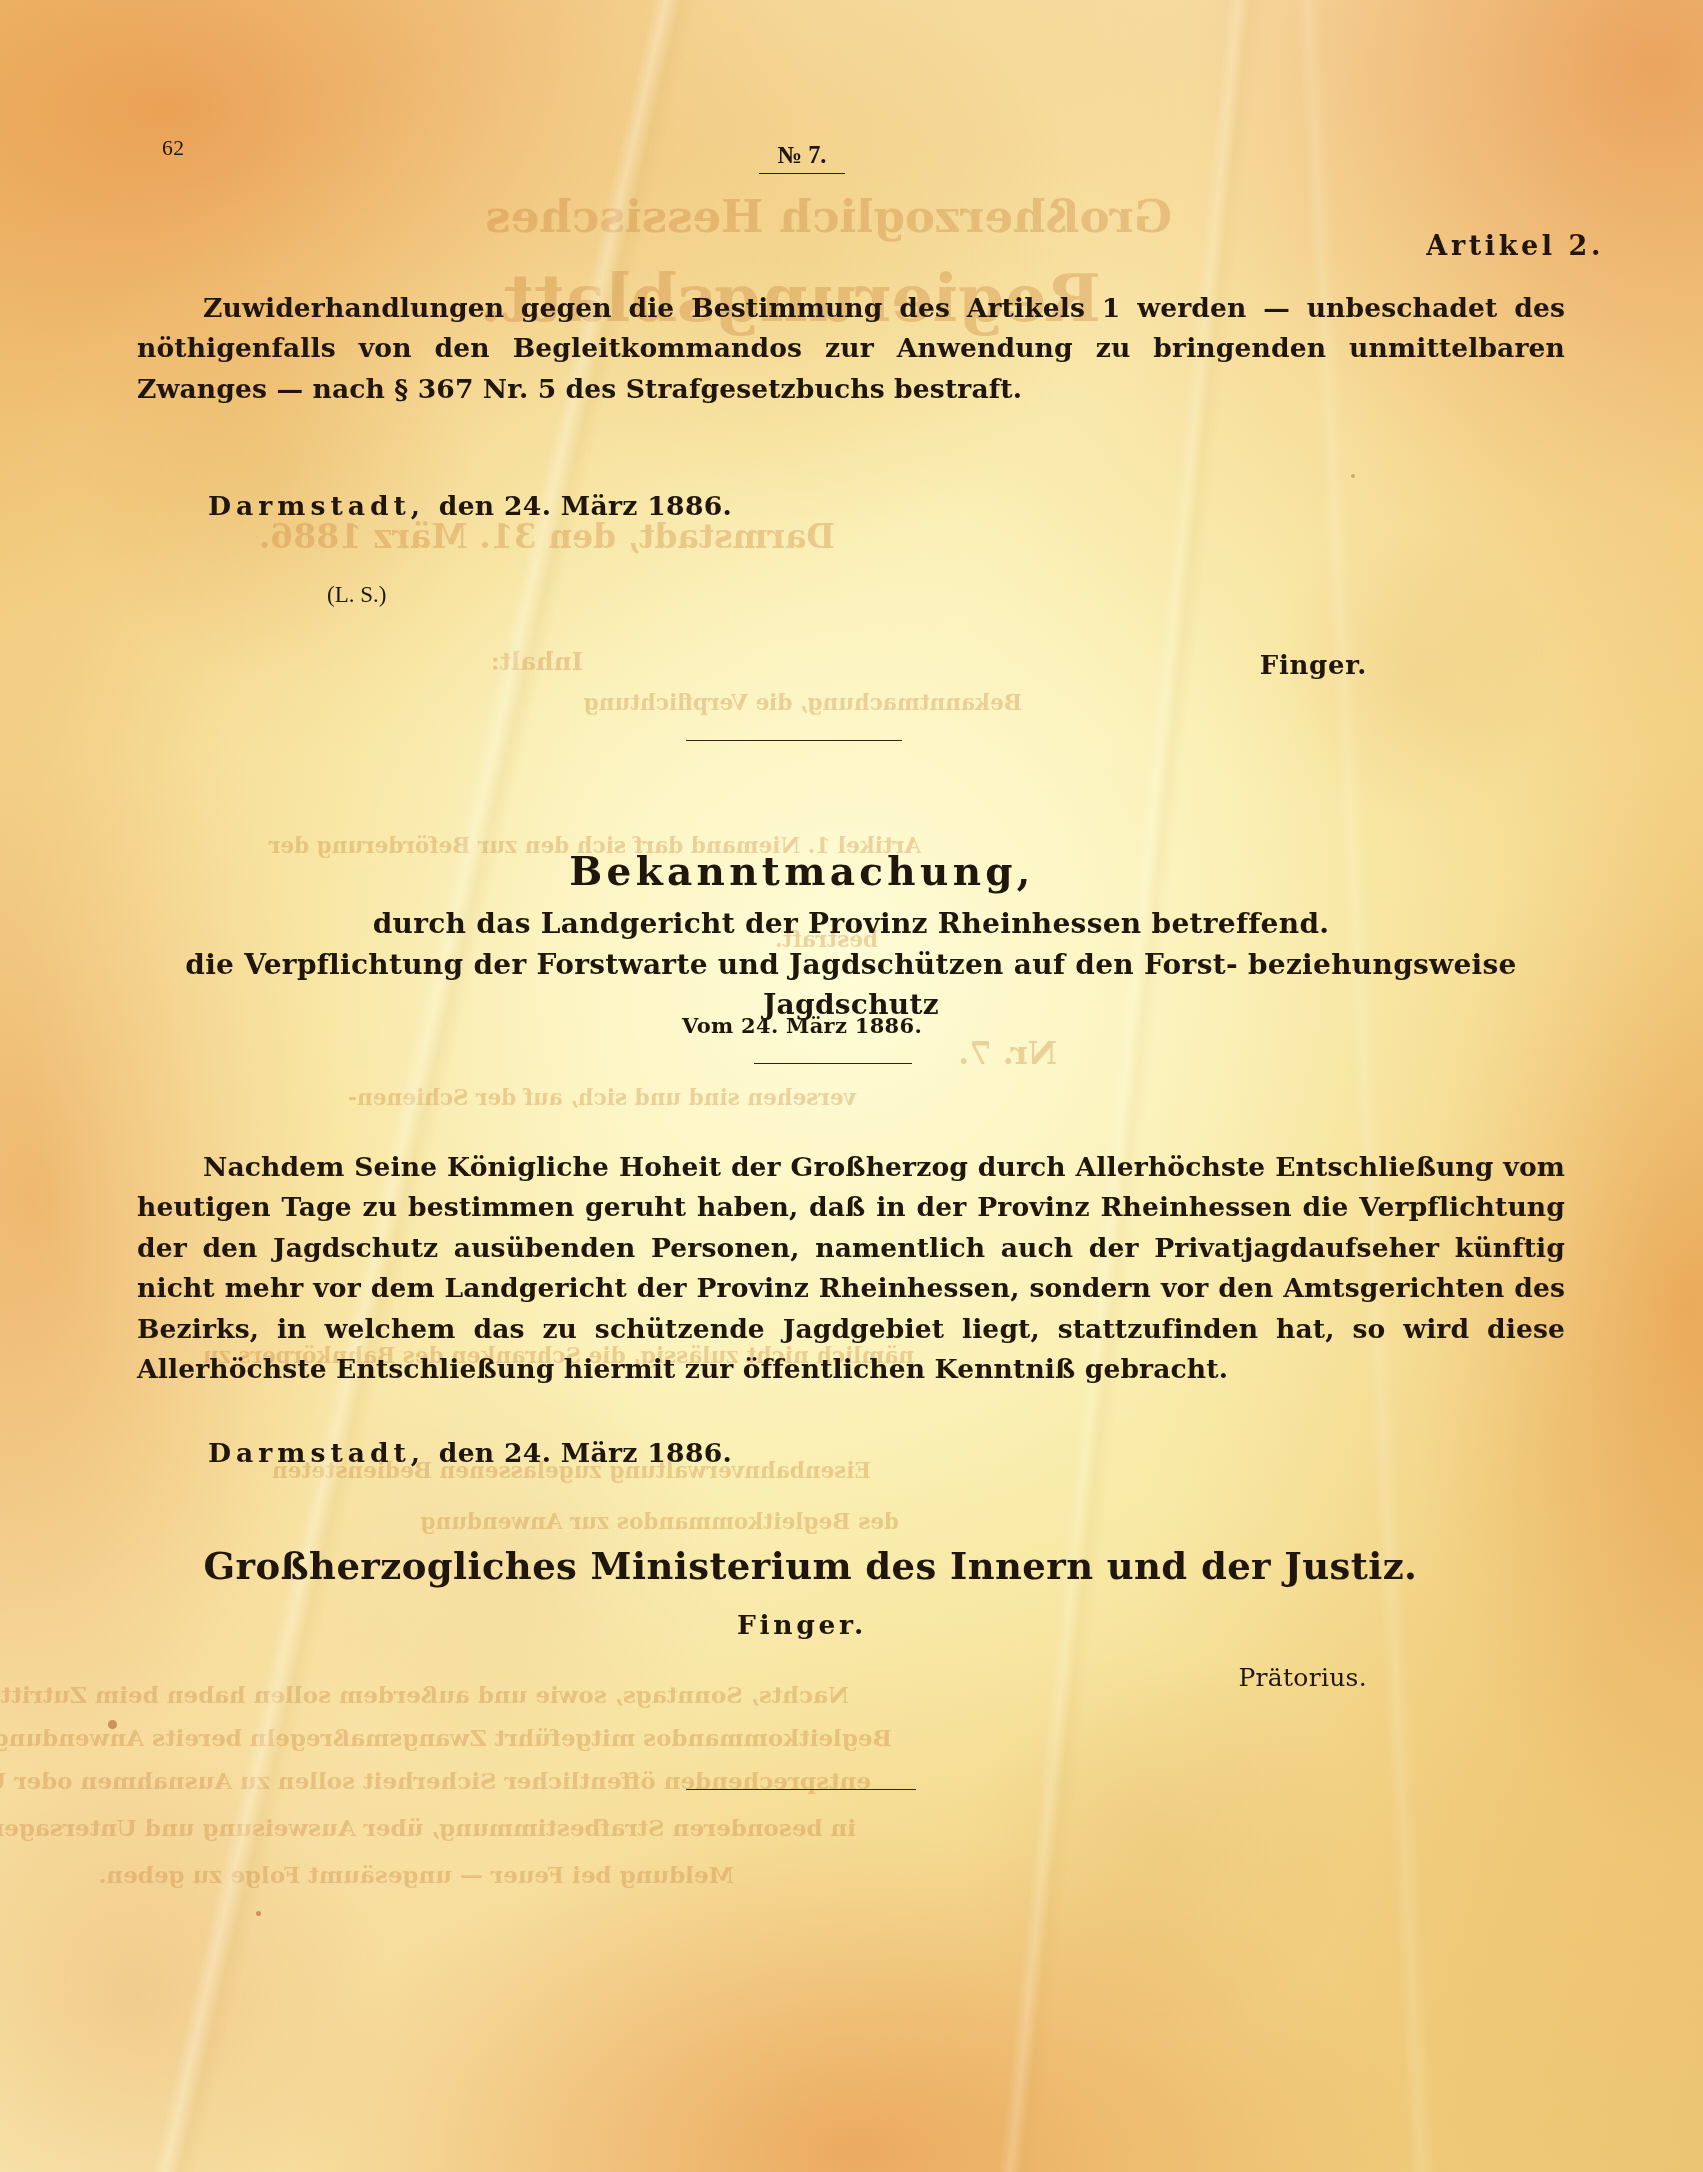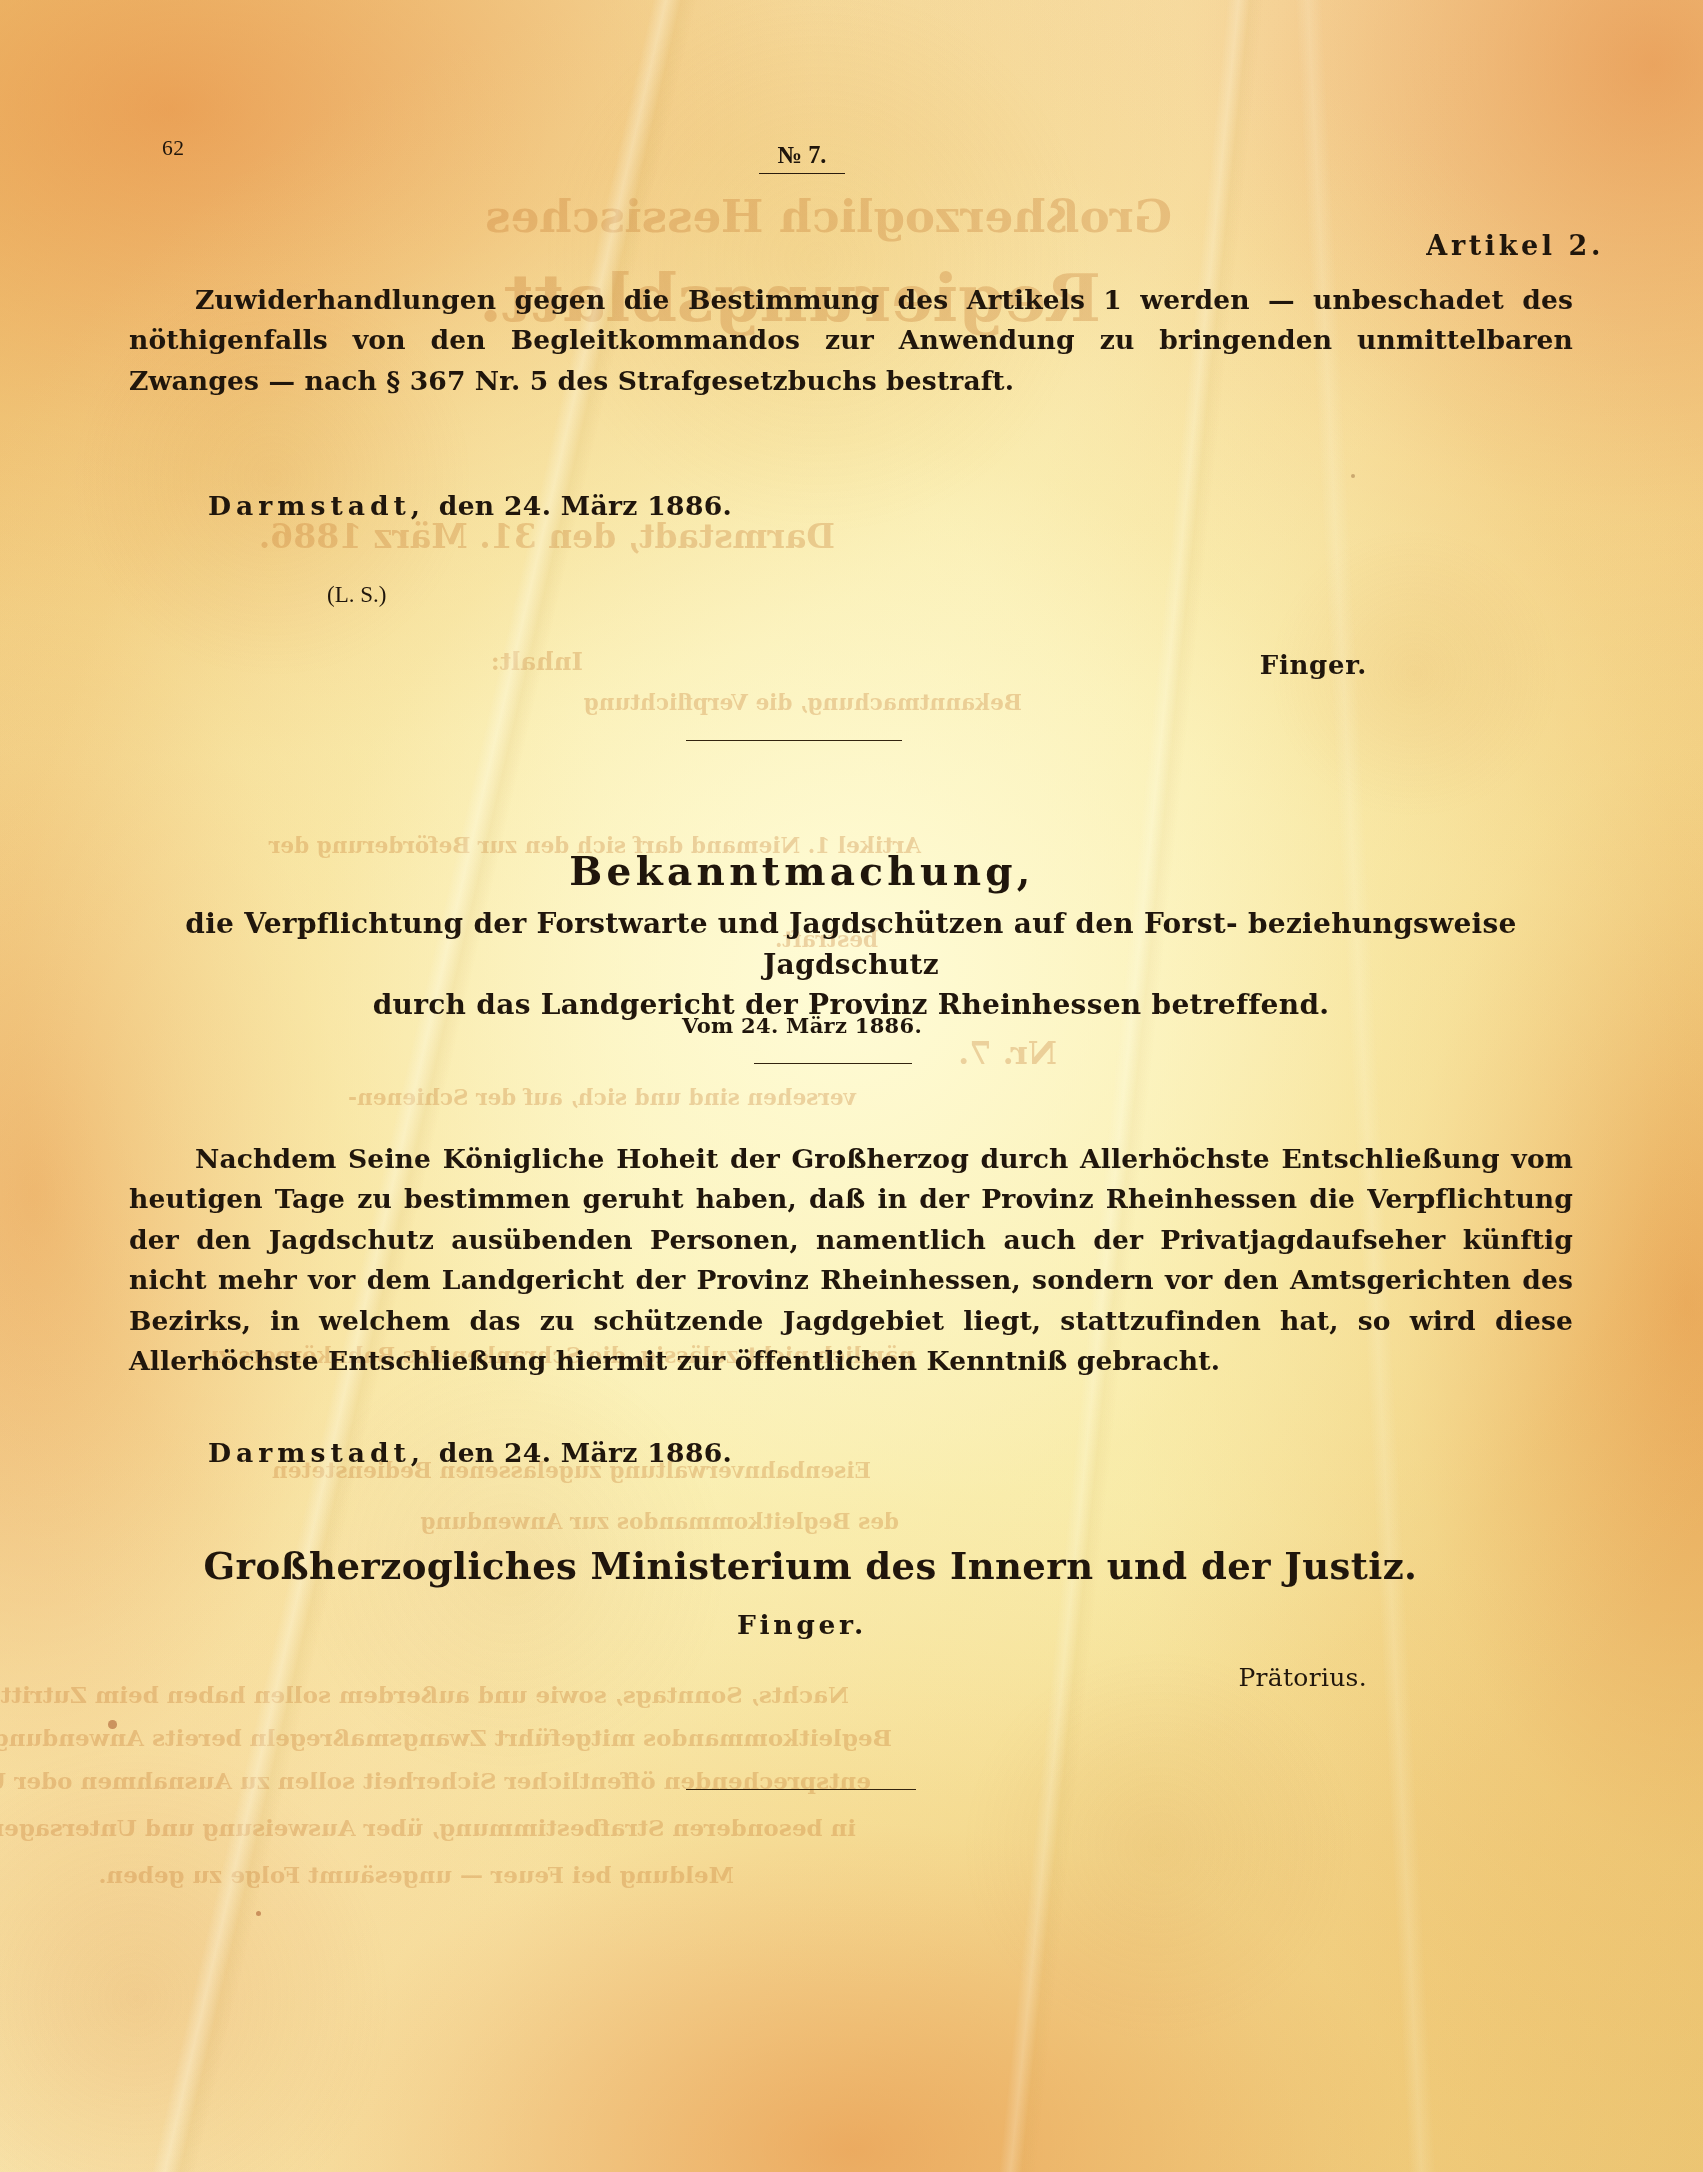--- a/index.html
+++ b/index.html
@@ -109,21 +109,21 @@
   .artikel {
     position: absolute;
     top: 230px;
     left: 0; right: 0;
     text-align: right;
     font-size: 27px;
     letter-spacing: 3.6px;
   }
 
   p.body {
-    margin: 0;
+    margin: 8px;
     font-size: 26.6px;
     line-height: 1.52;
     text-align: justify;
     text-justify: inter-word;
     font-weight: bold;
     letter-spacing: 0.1px;
   }
   p.body.indent { text-indent: 66px; }
 
   .blk-art2 { position: absolute; top: 280px; left: 129px; width: 1444px; }
@@ -286,22 +286,22 @@
     <span class="date-line fraktur" style="margin-left:10px;">den 24. März 1886.</span>
   </div>
 
   <div class="ls">(L. S.)</div>
   <div class="countersign fraktur">Finger.</div>
 
   <div class="rule rule-1"></div>
 
   <div class="bek-title fraktur">Bekanntmachung,</div>
   <div class="bek-sub fraktur">
+    <div>durch das Landgericht der Provinz Rheinhessen betreffend.</div>
     <div>die Verpflichtung der Forstwarte und Jagdschützen auf den Forst- beziehungsweise Jagdschutz</div>
-    <div>durch das Landgericht der Provinz Rheinhessen betreffend.</div>
   </div>
   <div class="bek-vom fraktur">Vom 24. März 1886.</div>
 
   <div class="rule rule-2"></div>
 
   <div class="blk-main">
     <p class="body fraktur indent">Nachdem Seine Königliche Hoheit der Großherzog durch Allerhöchste Entschließung vom heutigen Tage zu bestimmen geruht haben, daß in der Provinz Rheinhessen die Verpflichtung der den Jagdschutz ausübenden Personen, namentlich auch der Privatjagdaufseher künftig nicht mehr vor dem Landgericht der Provinz Rheinhessen, sondern vor den Amtsgerichten des Bezirks, in welchem das zu schützende Jagdgebiet liegt, stattzufinden hat, so wird diese Allerhöchste Entschließung hiermit zur öffentlichen Kenntniß gebracht.</p>
   </div>
 
   <div class="blk-date2">

